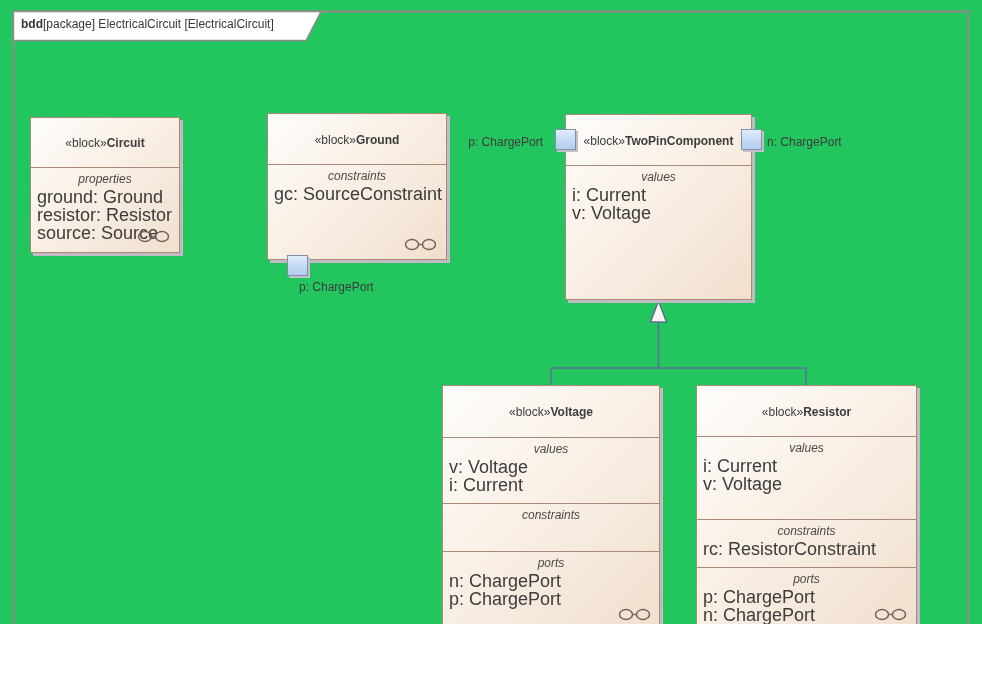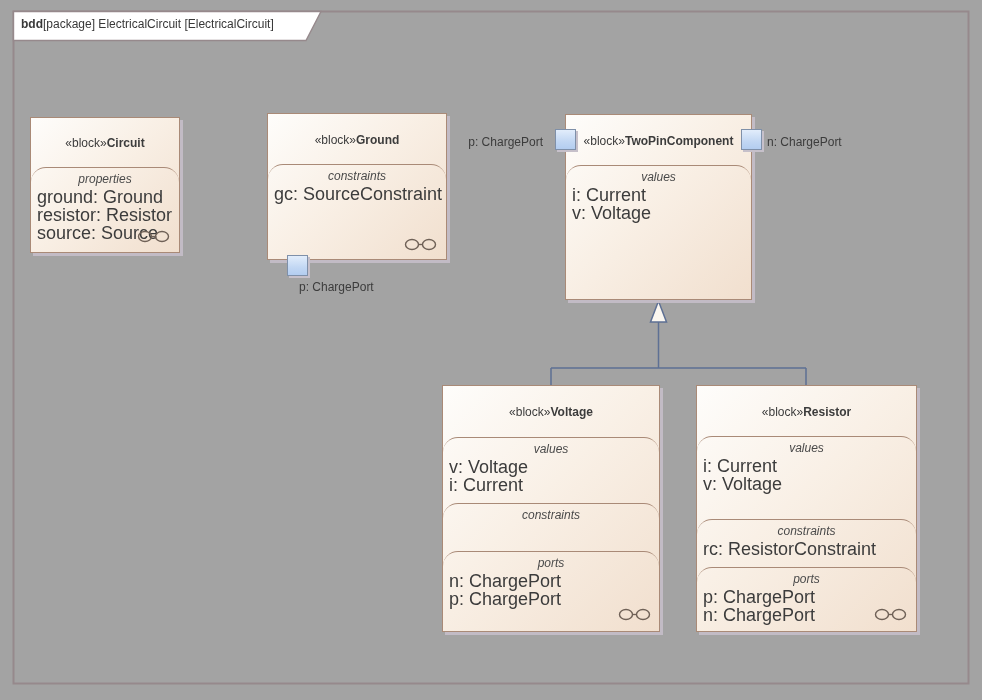--- a/index.html
+++ b/index.html
@@ -1,35 +1,35 @@
 <!DOCTYPE html>
 <html><head>
 <meta charset="utf-8">
 <style>
   html,body{margin:0;padding:0;background:#ffffff;}
   *{box-sizing:border-box;}
   #canvas{
-    position:relative;width:982px;height:700px;background:#a3a3a3;overflow:hidden;
+    position:relative;width:982px;height:624px;background:#22c55e;overflow:hidden;
     font-family:"Liberation Sans", sans-serif;color:#3c3c3c;
   }
   #lines-svg{position:absolute;left:0;top:0;width:982px;height:700px;}
   .frame-tab-text{
     position:absolute;left:21px;top:17px;font-size:12px;color:#383838;white-space:nowrap;
   }
   .frame-tab-text .kw{font-weight:bold;}
   .block{
     position:absolute;
     background:linear-gradient(135deg,#fefdfb 0%,#f9f0e6 45%,#f1dfce 100%);
     border:1px solid #a98a77;
     box-shadow:3px 3px 0 #c2bbc5;
   }
   .hdr{display:flex;flex-direction:row;align-items:center;justify-content:center;padding-top:2px;}
   .stereo{font-size:12px;line-height:15px;}
   .bname{font-size:12px;font-weight:bold;line-height:17px;}
-  .comp{border-top:1px solid #a98a77;padding-top:3px;position:relative;border-radius:15px;}
+  .comp{border-top:1px solid #a98a77;padding-top:3px;position:relative;}
   .clabel{font-size:12px;font-style:italic;text-align:center;color:#4a4a4a;line-height:16px;margin-bottom:1px;}
   .item{font-size:18px;line-height:18px;padding-left:6px;white-space:nowrap;}
   .glasses{position:absolute;}
   .port{
     position:absolute;width:21px;height:21px;
     background:linear-gradient(to bottom,#e2edfb 0%,#c2d7f3 60%,#b3cdf0 100%);
     border:1px solid #7f90a9;
     box-shadow:2px 2px 0 #c6c0ca;
   }
   .port-label{position:absolute;font-size:12px;white-space:nowrap;color:#3c3c3c;}

